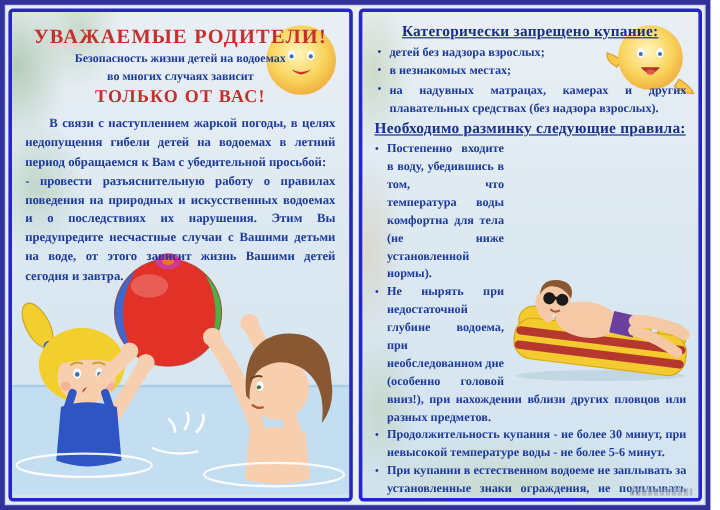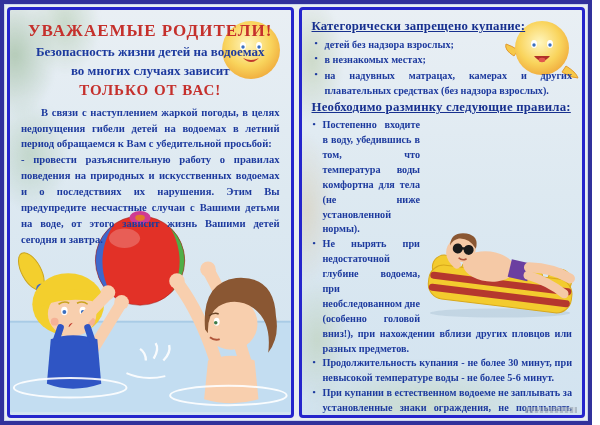--- a/index.html
+++ b/index.html
@@ -29,30 +29,30 @@
       radial-gradient(40px 110px at 25px 210px, rgba(215,200,170,.50), transparent 70%),
       radial-gradient(45px 90px at 35px 340px, rgba(180,200,160,.45), transparent 70%);}
   .foliage.right-bottom{left:0;bottom:0;width:300px;height:90px;
     background:radial-gradient(160px 60px at 120px 80px, rgba(190,210,175,.5), transparent 75%);}
   .sun{position:absolute;z-index:1;}
   .sun.sun-left{top:8px;right:8px;width:64px;height:64px;}
   .sun.sun-right{top:4px;right:2px;width:78px;height:72px;}
   
   .lp-title{font-size:17px;font-weight:bold;color:#c5302c;text-align:center;
     letter-spacing:1px;margin:4px 0 2px 0;}
-  .lp-sub{font-size:13px;font-weight:bold;color:#1d3a9e;text-align:center;line-height:1.45;}
+  .lp-sub{font-size:10px;font-weight:bold;color:#1d3a9e;text-align:center;line-height:1.45;}
   .lp-emph{font-size:15px;font-weight:bold;color:#c5302c;text-align:center;
     letter-spacing:1px;margin:1px 0 6px 0;}
   .lp-par{font-size:10.6px;font-weight:bold;color:#1d3a9e;text-align:justify;
     line-height:1.5;margin:0 1px;}
   .lp-par.indent{text-indent:20px;}
   .kids-illustration{position:absolute;left:0;bottom:0;width:100%;height:205px;z-index:1;}
   
   .rp-heading{font-size:12.8px;font-weight:bold;color:#17308f;
-    text-decoration:underline;margin:2px 0 3px 0;letter-spacing:.2px;}
+    text-decoration:underline;margin:2px 0 3px 0;letter-spacing:.2px;text-align:center;}
   .ban-list{margin:0 0 2px 0;}
   .ban-item{font-size:10.2px;font-weight:bold;color:#1d3a9e;line-height:1.5;
     padding-left:13px;position:relative;text-align:justify;}
   .ban-item::before{content:"•";position:absolute;left:3px;top:0;font-size:9px;color:#1d3a9e;}
   .rules-list{margin:0;}
   .rule-item{font-size:10.2px;font-weight:bold;color:#1d3a9e;line-height:1.46;
     padding-left:11px;position:relative;text-align:justify;}
   .rule-item::before{content:"•";position:absolute;left:1px;top:0;font-size:9px;color:#1d3a9e;}
   .mattress-float{float:right;width:152px;height:88px;margin:112px -4px 4px 4px;
     shape-outside:inset(0);}

